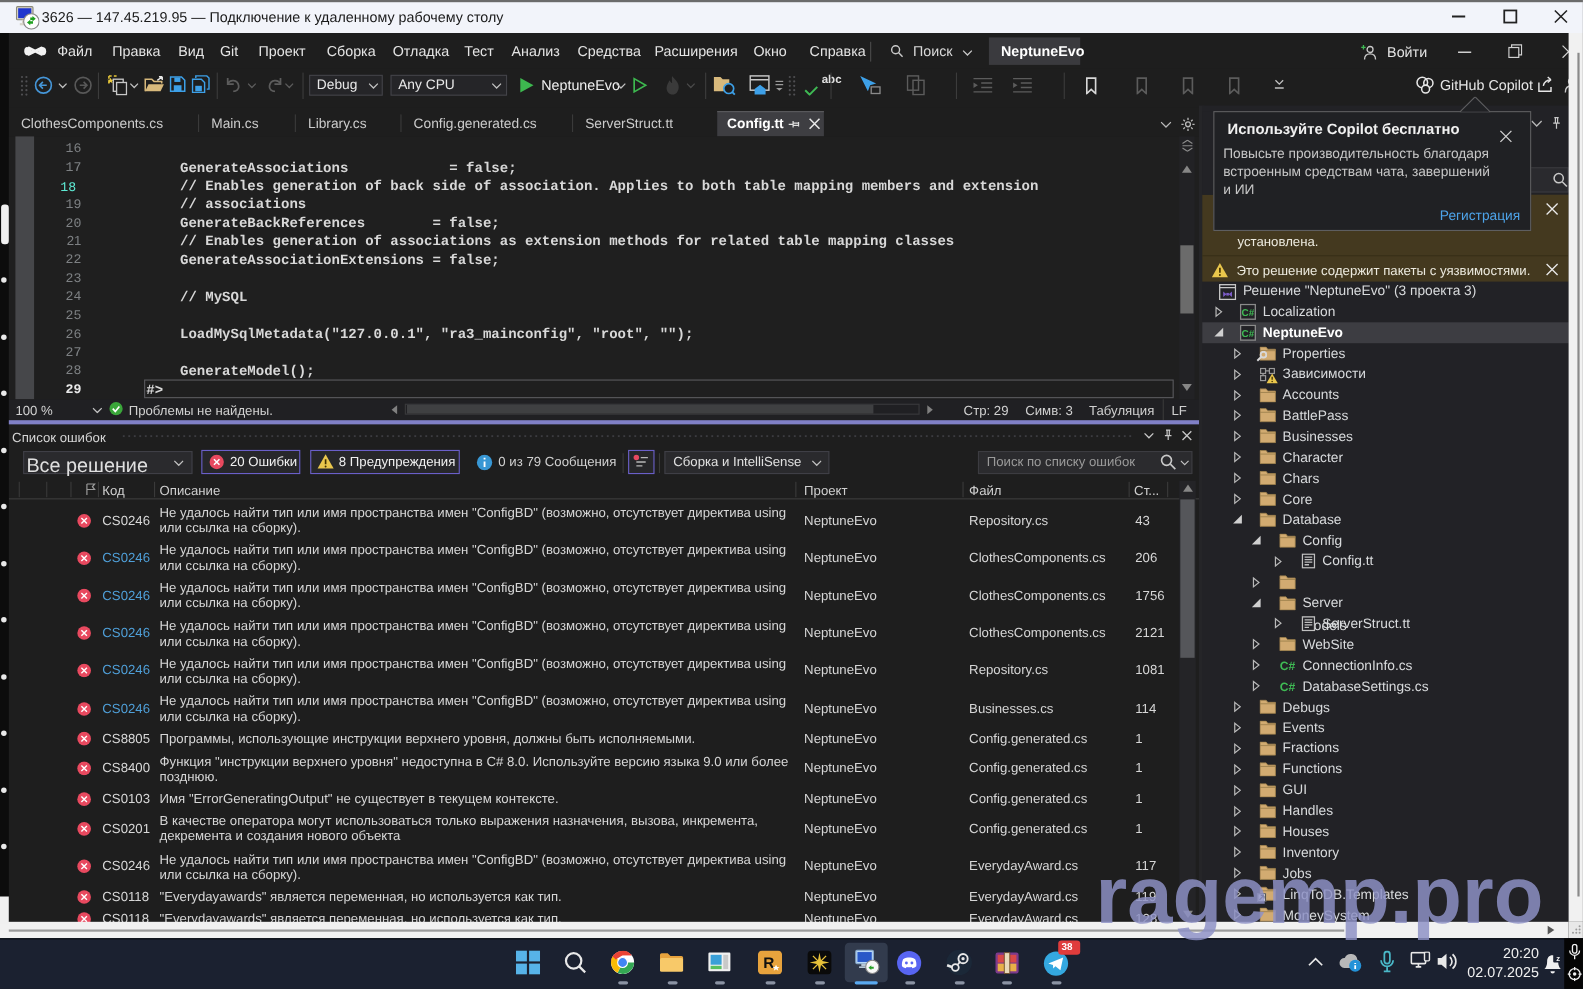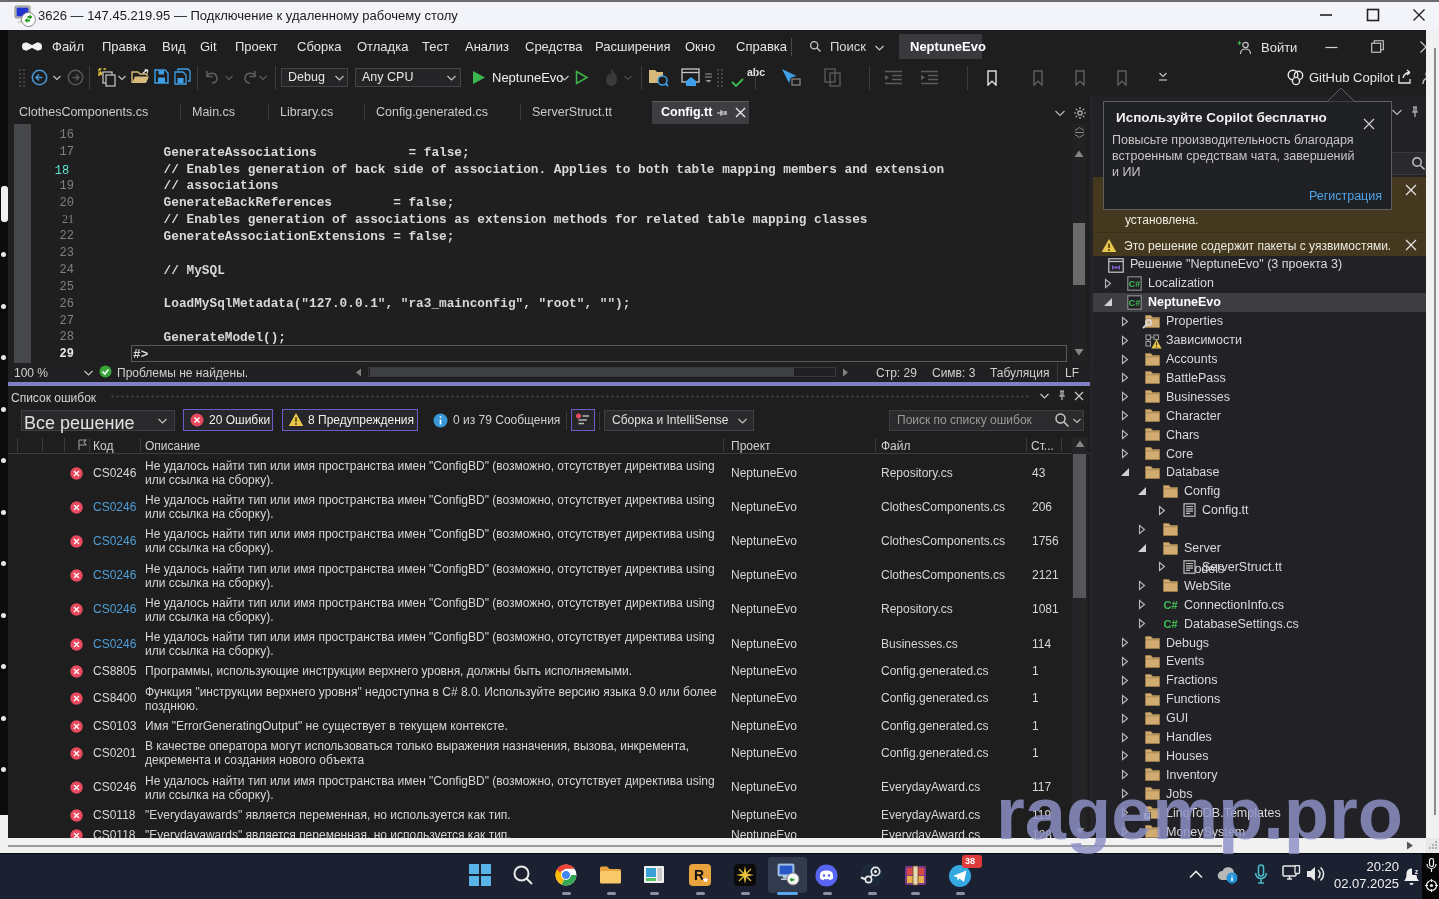--- a/index.html
+++ b/index.html
@@ -275,21 +275,21 @@
 <div class="a" style="left:14px;top:124px;width:17px;height:239px;background:#46474a"></div>
 <div class="a" style="left:50px;top:128.1px;width:24px;text-align:right;font-family:'Liberation Mono',monospace;font-size:12px;color:#7d8083;font-weight:normal">16</div>
 <div class="a" style="left:50px;top:144.9px;width:24px;text-align:right;font-family:'Liberation Mono',monospace;font-size:12px;color:#7d8083;font-weight:normal">17</div>
 <div class="a tx" style="left:133px;top:144.6px;font-family:'Liberation Mono',monospace;font-size:12.75px;color:#d8d8d8;font-weight:bold;white-space:pre">    GenerateAssociations            = false;</div>
 <div class="a" style="left:50px;top:164px;width:24px;text-align:center;font-family:'Liberation Mono',monospace;font-size:12px;color:#5eead4;font-weight:normal">18</div>
 <div class="a tx" style="left:133px;top:161.5px;font-family:'Liberation Mono',monospace;font-size:12.75px;color:#d8d8d8;font-weight:bold;white-space:pre">    // Enables generation of back side of association. Applies to both table mapping members and extension</div>
 <div class="a" style="left:50px;top:178.7px;width:24px;text-align:right;font-family:'Liberation Mono',monospace;font-size:12px;color:#7d8083;font-weight:normal">19</div>
 <div class="a tx" style="left:133px;top:178.3px;font-family:'Liberation Mono',monospace;font-size:12.75px;color:#d8d8d8;font-weight:bold;white-space:pre">    // associations</div>
 <div class="a" style="left:50px;top:195.5px;width:24px;text-align:right;font-family:'Liberation Mono',monospace;font-size:12px;color:#7d8083;font-weight:normal">20</div>
 <div class="a tx" style="left:133px;top:195.2px;font-family:'Liberation Mono',monospace;font-size:12.75px;color:#d8d8d8;font-weight:bold;white-space:pre">    GenerateBackReferences        = false;</div>
-<div class="a" style="left:50px;top:212.3px;width:24px;text-align:right;font-family:Liberation Serif, serif;font-size:12px;color:#7d8083;font-weight:normal">21</div>
+<div class="a" style="left:50px;top:212.3px;width:24px;text-align:right;font-family:Liberation Sans, sans-serif;font-size:12px;color:#7d8083;font-weight:normal">21</div>
 <div class="a tx" style="left:133px;top:212.0px;font-family:'Liberation Mono',monospace;font-size:12.75px;color:#d8d8d8;font-weight:bold;white-space:pre">    // Enables generation of associations as extension methods for related table mapping classes</div>
 <div class="a" style="left:50px;top:229.2px;width:24px;text-align:right;font-family:'Liberation Mono',monospace;font-size:12px;color:#7d8083;font-weight:normal">22</div>
 <div class="a tx" style="left:133px;top:228.9px;font-family:'Liberation Mono',monospace;font-size:12.75px;color:#d8d8d8;font-weight:bold;white-space:pre">    GenerateAssociationExtensions = false;</div>
 <div class="a" style="left:50px;top:246.1px;width:24px;text-align:right;font-family:'Liberation Mono',monospace;font-size:12px;color:#7d8083;font-weight:normal">23</div>
 <div class="a" style="left:50px;top:262.9px;width:24px;text-align:right;font-family:'Liberation Mono',monospace;font-size:12px;color:#7d8083;font-weight:normal">24</div>
 <div class="a tx" style="left:133px;top:262.6px;font-family:'Liberation Mono',monospace;font-size:12.75px;color:#d8d8d8;font-weight:bold;white-space:pre">    // MySQL</div>
 <div class="a" style="left:50px;top:279.8px;width:24px;text-align:right;font-family:'Liberation Mono',monospace;font-size:12px;color:#7d8083;font-weight:normal">25</div>
 <div class="a" style="left:50px;top:296.6px;width:24px;text-align:right;font-family:'Liberation Mono',monospace;font-size:12px;color:#7d8083;font-weight:normal">26</div>
 <div class="a tx" style="left:133px;top:296.3px;font-family:'Liberation Mono',monospace;font-size:12.75px;color:#d8d8d8;font-weight:bold;white-space:pre">    LoadMySqlMetadata("127.0.0.1", "ra3_mainconfig", "root", "");</div>
 <div class="a" style="left:50px;top:313.5px;width:24px;text-align:right;font-family:'Liberation Mono',monospace;font-size:12px;color:#7d8083;font-weight:normal">27</div>

